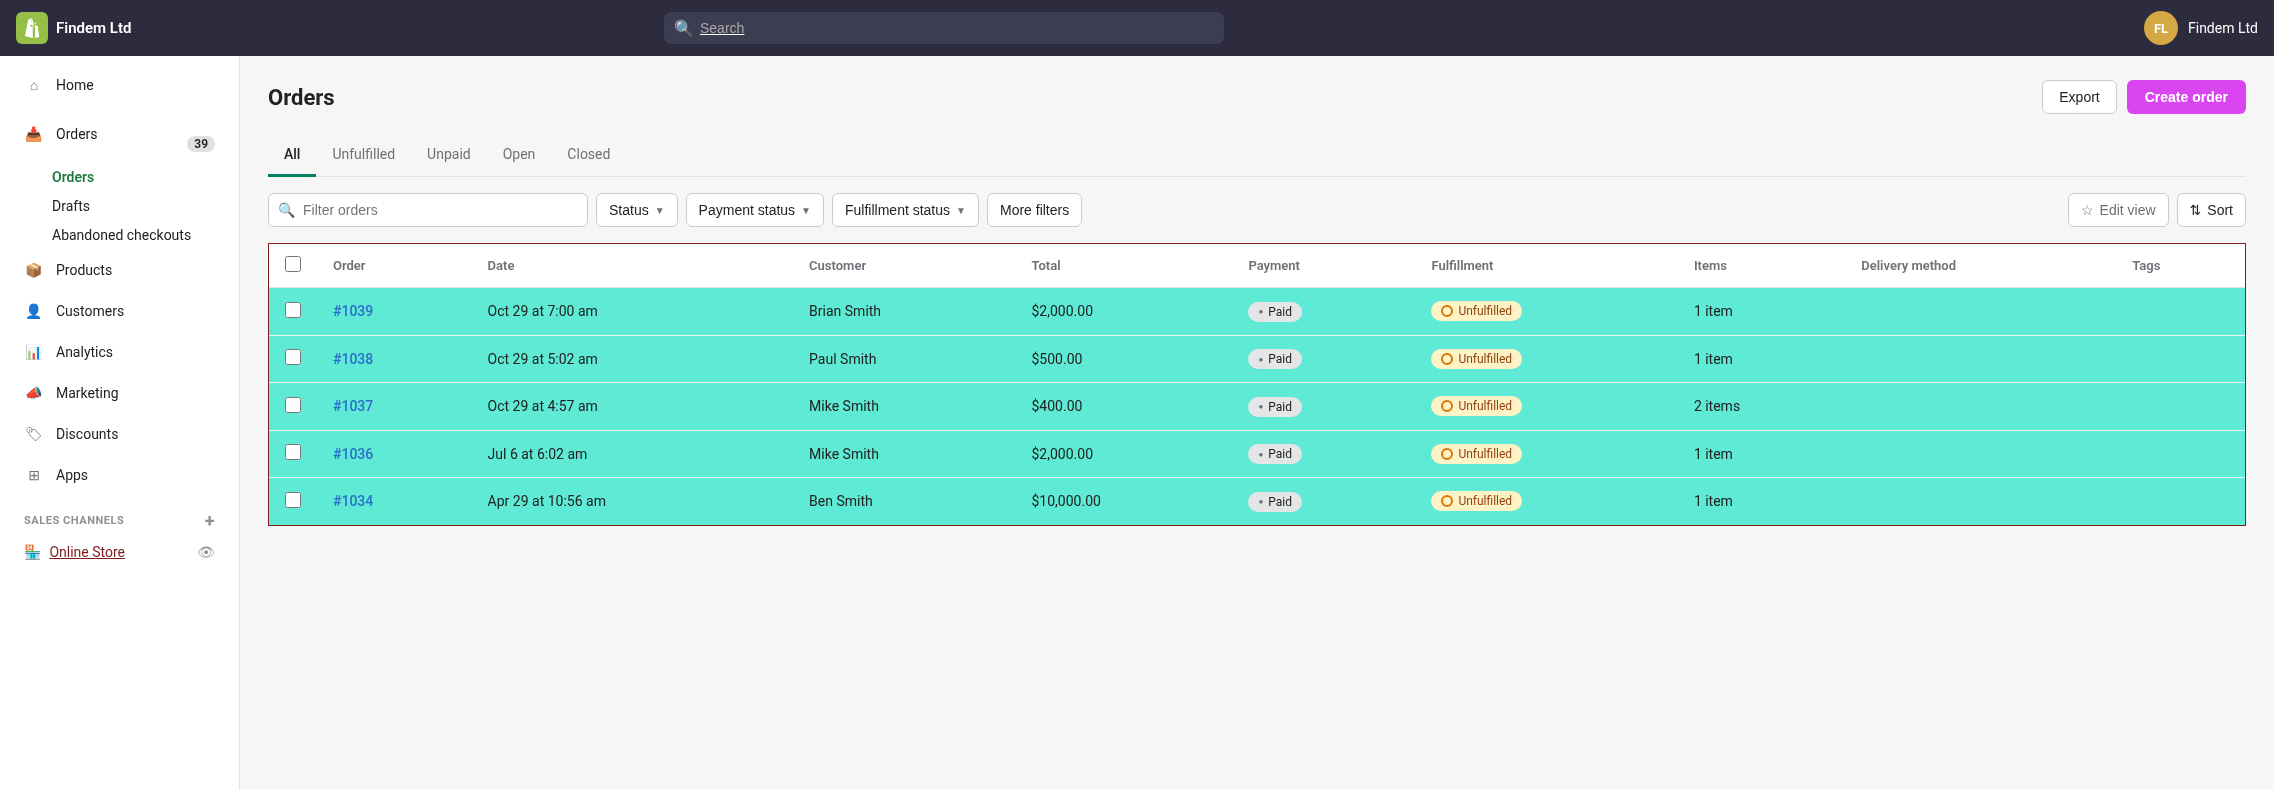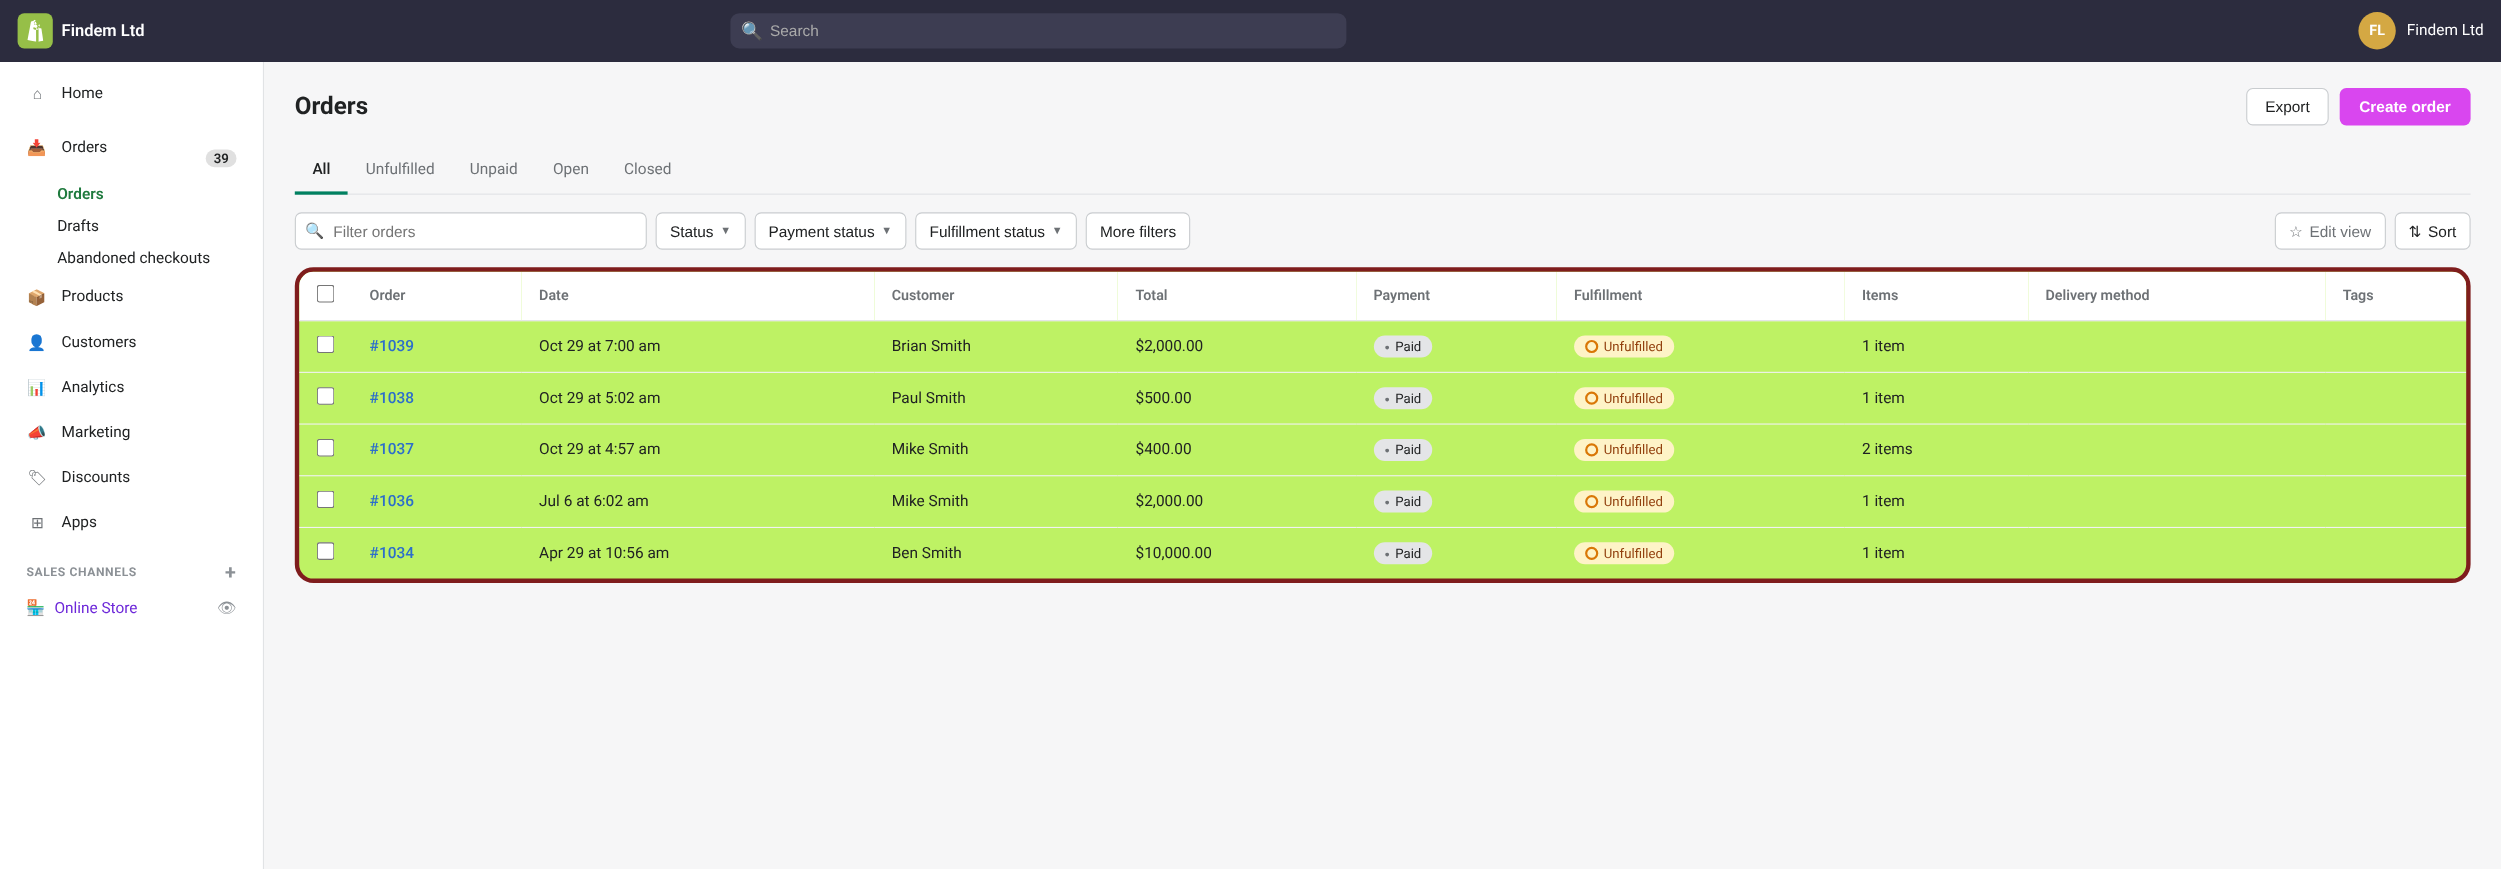--- a/index.html
+++ b/index.html
@@ -12,20 +12,21 @@
       background: #2c2c3e;
     }
     .topbar-logo { display: flex; align-items: center; gap: 8px; color: #fff; font-weight: 600; font-size: 15px; min-width: 180px; }
     .logo-icon { width: 32px; height: 32px; background: #96bf48; border-radius: 6px; display: flex; align-items: center; justify-content: center; }
     .logo-icon svg { width: 20px; height: 20px; fill: #fff; }
     .search-bar { flex: 1; max-width: 560px; margin: 0 auto; }
     .search-bar input {
       width: 100%; padding: 8px 16px 8px 36px; border-radius: 8px;
       border: none; background: #3d3d52; color: #fff; font-size: 14px;
       outline: none;
+      text-decoration: underline;
     }
     .search-bar input::placeholder { color: #aaa; }
     .search-wrapper { position: relative; }
     .search-wrapper .search-ico { position: absolute; left: 10px; top: 50%; transform: translateY(-50%); color: #aaa; font-size: 16px; }
     .topbar-right { display: flex; align-items: center; gap: 10px; margin-left: auto; color: #fff; }
     .avatar { width: 34px; height: 34px; border-radius: 50%; background: #d4a843; display: flex; align-items: center; justify-content: center; font-weight: 700; font-size: 13px; color: #fff; }
     .topbar-username { color: #fff; font-size: 14px; }
 
     
     .layout { display: flex; margin-top: 56px; min-height: calc(100vh - 56px); }
@@ -41,21 +42,21 @@
       padding: 10px 16px; cursor: pointer; color: #202223; font-size: 14px;
       border-radius: 6px; margin: 1px 8px; position: relative;
     }
     .sidebar-item .icon { width: 20px; height: 20px; display: flex; align-items: center; justify-content: center; color: #6d7175; flex-shrink: 0; }
     .sidebar-badge { margin-left: auto; background: #e0e0e0; border-radius: 10px; padding: 1px 7px; font-size: 12px; font-weight: 600; color: #202223; margin-top: 20px; }
     .sidebar-sub-item { display: block; padding: 6px 16px 6px 44px; color: #202223; cursor: pointer; font-size: 14px; border-radius: 6px; margin: 1px 8px; }
     .sidebar-sub-item.active { color: #1f7a3e; font-weight: 600; }
     .sidebar-section-label { font-size: 11px; font-weight: 700; color: #8c9196; padding: 14px 24px 4px; letter-spacing: 0.05em; text-transform: uppercase; display: flex; align-items: center; justify-content: space-between; }
     .sidebar-section-label .plus-icon { cursor: pointer; font-size: 18px; color: #8c9196; }
     .online-store-row { display: flex; align-items: center; gap: 8px; padding: 8px 16px; cursor: pointer; margin: 1px 8px; border-radius: 6px; }
-    .online-store-label { font-size: 14px; color: #6d28d9; flex: 1; }
+    .online-store-label { font-size: 14px; color: #7f1d1d; flex: 1; text-decoration: underline; }
     .eye-icon { color: #8c9196; font-size: 14px; }
 
     
     .main { margin-left: 240px; flex: 1; padding: 24px 28px; }
 
     .page-header { display: flex; align-items: center; justify-content: space-between; margin-bottom: 20px; }
     .page-title { font-size: 22px; font-weight: 700; color: #202223; }
     .header-actions { display: flex; gap: 10px; align-items: center; }
     .btn-export { background: #fff; border: 1px solid #c9cccf; border-radius: 6px; padding: 8px 16px; font-size: 14px; cursor: pointer; color: #202223; font-weight: 500; }
     .btn-create { background: #d946ef; color: #fff; border: none; border-radius: 6px; padding: 9px 18px; font-size: 14px; font-weight: 600; cursor: pointer; }
@@ -70,21 +71,21 @@
     .filter-search { flex: 0 0 320px; position: relative; }
     .filter-search input { width: 100%; padding: 8px 12px 8px 34px; border: 1px solid #c9cccf; border-radius: 6px; font-size: 14px; outline: none; background: #fff; }
     .filter-search .search-ico2 { position: absolute; left: 10px; top: 50%; transform: translateY(-50%); color: #8c9196; }
     .filter-btn { display: flex; align-items: center; gap: 6px; padding: 8px 12px; border: 1px solid #c9cccf; border-radius: 6px; background: #fff; font-size: 14px; cursor: pointer; color: #202223; }
     .filter-btn .chevron { font-size: 10px; color: #6d7175; }
     .spacer { flex: 1; }
     .edit-view-btn { display: flex; align-items: center; gap: 6px; padding: 8px 12px; border: 1px solid #c9cccf; border-radius: 6px; background: #fff; font-size: 14px; cursor: pointer; color: #6d7175; }
     .sort-btn { display: flex; align-items: center; gap: 6px; padding: 8px 12px; border: 1px solid #c9cccf; border-radius: 6px; background: #fff; font-size: 14px; cursor: pointer; color: #202223; }
 
     
-    .table-container { background: #bef264; border: 4px solid #7f1d1d; border-radius: 17px; overflow: hidden; }
+    .table-container { background: #5eead4; border: 1px solid #7f1d1d; border-radius: 0; overflow: hidden; }
     table { width: 100%; border-collapse: collapse; }
     thead th {
       text-align: left; padding: 12px 16px; font-size: 13px; font-weight: 600;
       color: #6d7175; background: #fff; border-bottom: 1px solid #e1e3e5;
     }
     tbody tr { border-bottom: 1px solid #f1f2f3; }
     tbody tr:last-child { border-bottom: none; }
     tbody td { padding: 13px 16px; font-size: 14px; color: #202223; vertical-align: middle; }
     .checkbox-cell { width: 40px; }
     .order-num { color: #2c6ecb; font-weight: 500; }

